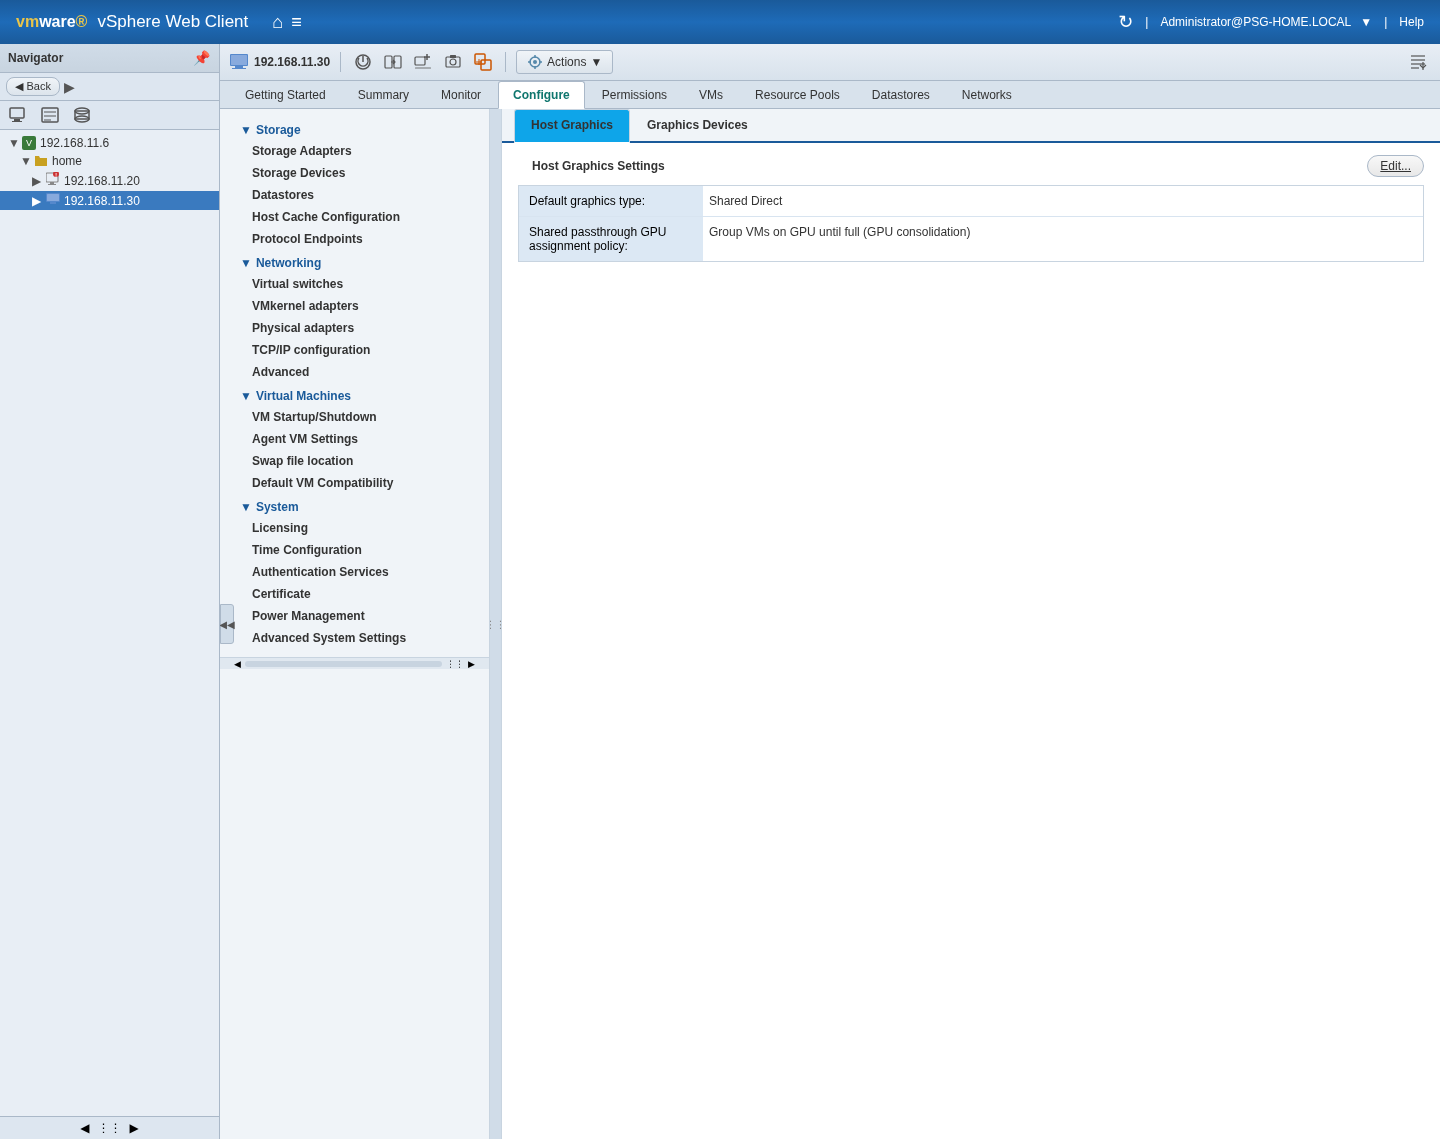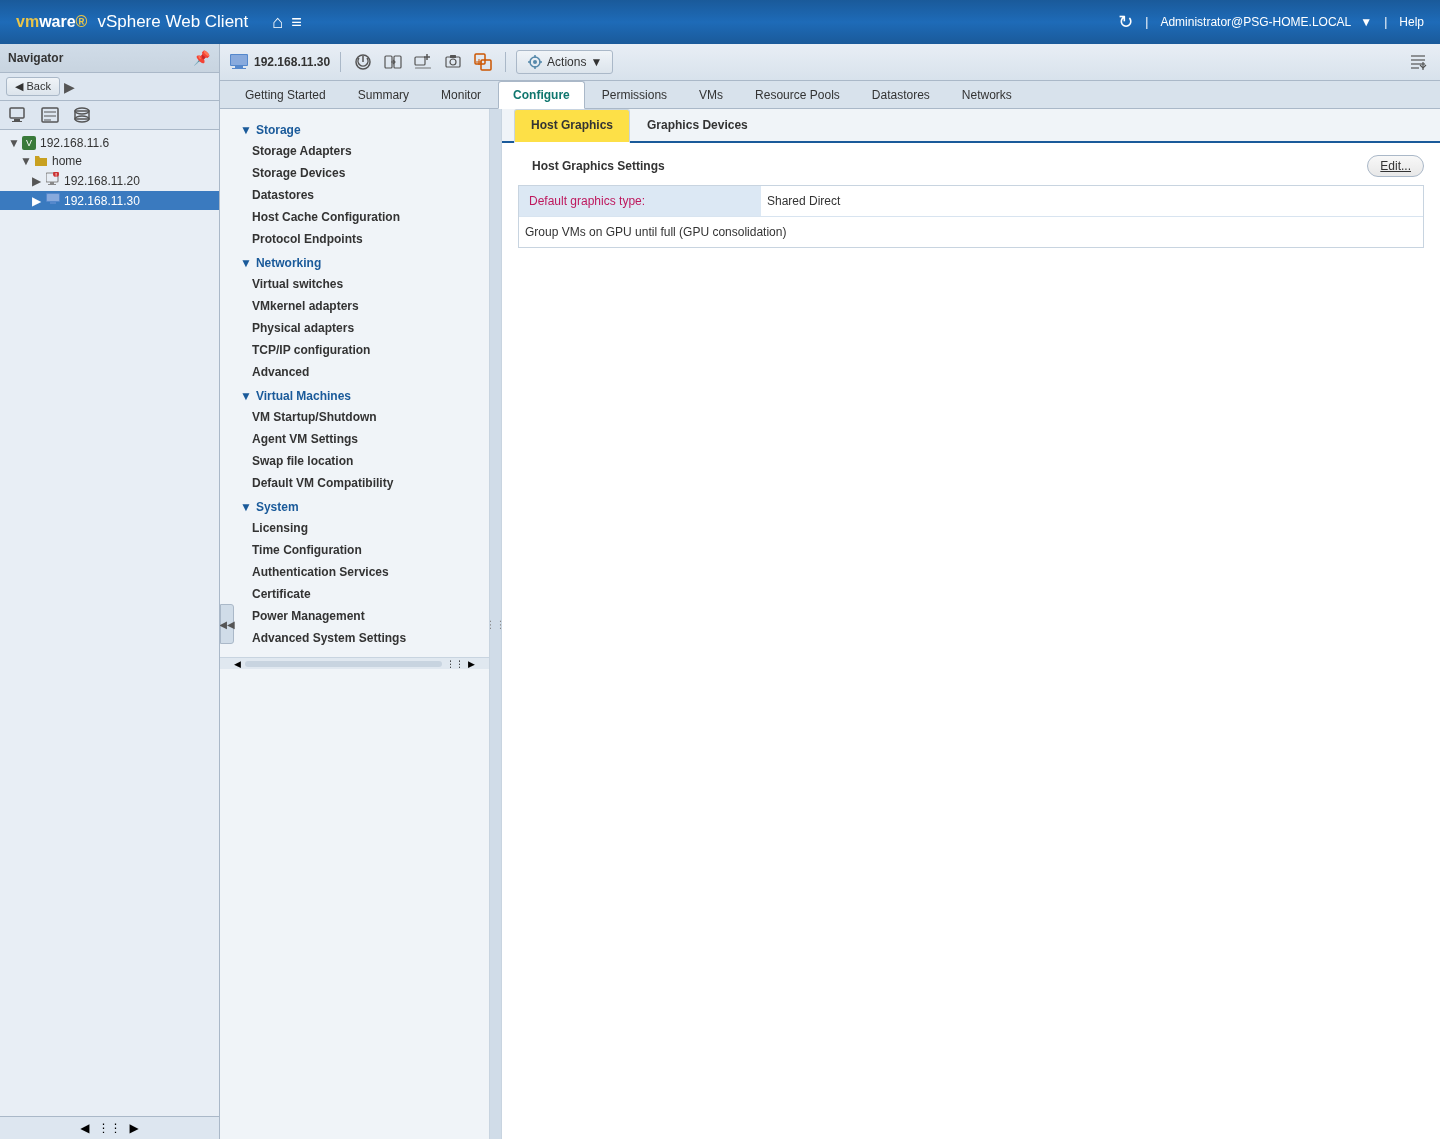--- a/index.html
+++ b/index.html
@@ -91,21 +91,21 @@
       display: flex;
       align-items: center;
       padding: 4px 6px;
       gap: 4px;
       background: #dde6f0;
       border-bottom: 1px solid #aab8c8;
     }
     .nav-back-btn {
       background: linear-gradient(180deg, #f0f4f8 0%, #dce4ec 100%);
       border: 1px solid #aab8c8;
-      border-radius: 3px;
+      border-radius: 8px;
       padding: 2px 8px;
       font-size: 11px;
       cursor: pointer;
       color: #333;
     }
     .nav-icons-bar {
       display: flex;
       align-items: center;
       padding: 4px 8px;
       gap: 12px;
@@ -327,21 +327,21 @@
     }
     .inner-tab {
       padding: 8px 16px;
       font-size: 12px;
       cursor: pointer;
       color: #333;
       border: 1px solid transparent;
       font-weight: bold;
     }
     .inner-tab.active {
-      background: #fde047;
+      background: #0ea5e9;
       border: 1px solid #c8d4e0;
       border-bottom: 1px solid white;
       border-radius: 3px 3px 0 0;
       margin-bottom: -2px;
       font-weight: bold;
     }
 
     
     .settings-section {
       padding: 12px 16px;
@@ -374,25 +374,25 @@
       border: 1px solid #c8d4e0;
       width: 100%;
     }
     .settings-row {
       display: flex;
       border-bottom: 1px solid #d8e4f0;
     }
     .settings-row:last-child { border-bottom: none; }
     .settings-label {
       background: #dce8f4;
-      width: 242px;
+      width: 184px;
       flex-shrink: 0;
       padding: 8px 10px;
       font-size: 12px;
-      color: #be185d;
+      color: #000000;
       font-weight: normal;
     }
     .settings-value {
       flex: 1;
       padding: 8px 6px;
       font-size: 12px;
       color: #333;
       background: white;
     }
   </style>
@@ -720,20 +720,21 @@
           <div class="settings-header">
             <span class="settings-header-title">Host Graphics Settings</span>
             <button class="edit-btn">Edit...</button>
           </div>
           <div class="settings-table">
             <div class="settings-row">
               <div class="settings-label">Default graphics type:</div>
               <div class="settings-value">Shared Direct</div>
             </div>
             <div class="settings-row">
+              <div class="settings-label">Shared passthrough GPU assignment policy:</div>
               <div class="settings-value">Group VMs on GPU until full (GPU consolidation)</div>
             </div>
           </div>
         </div>
       </div>
     </div>
   </div>
 </div>
 
 </body></html>

